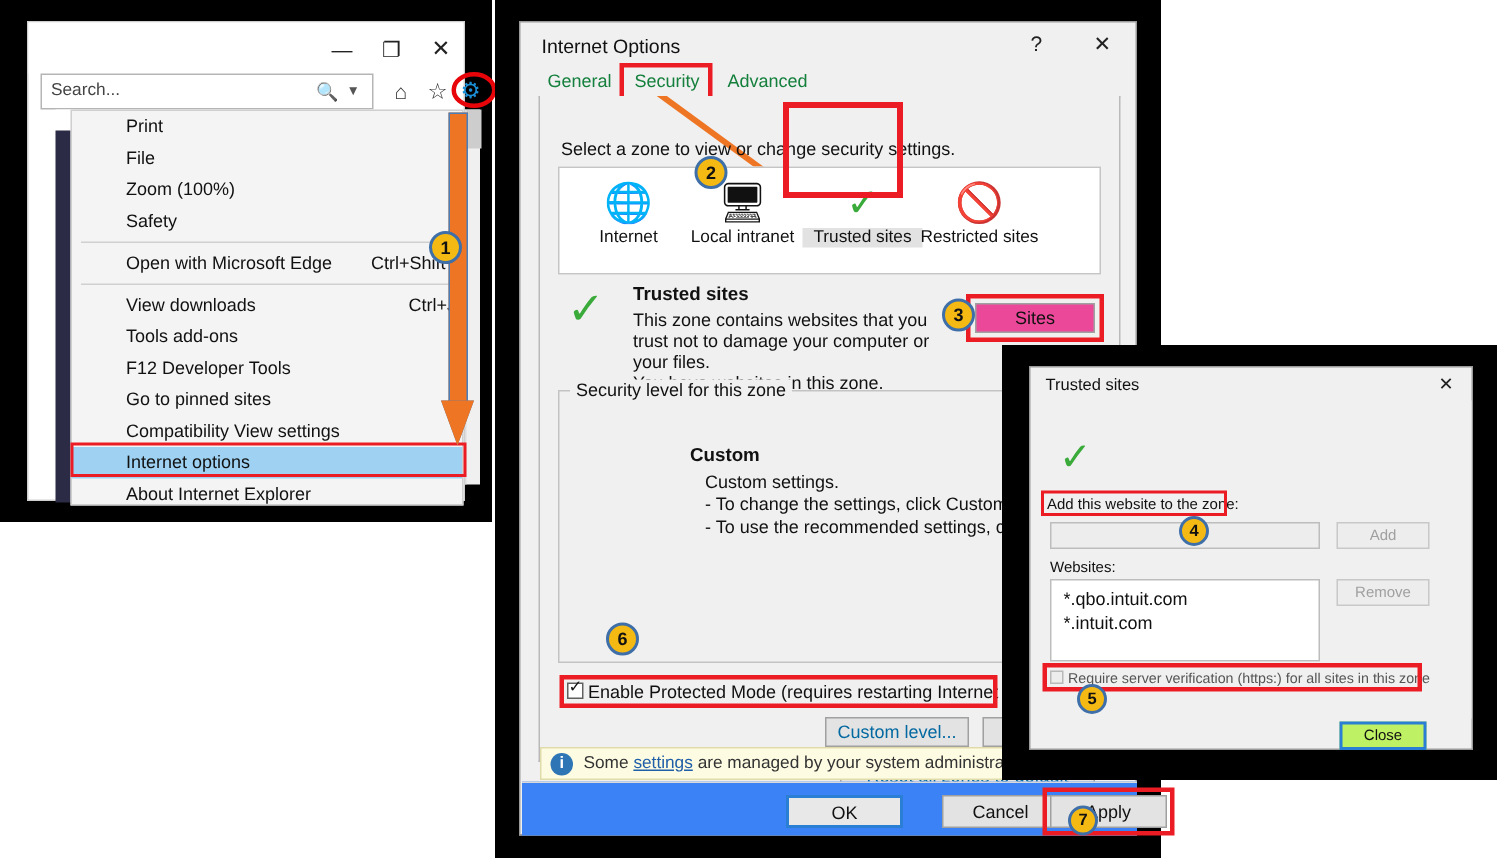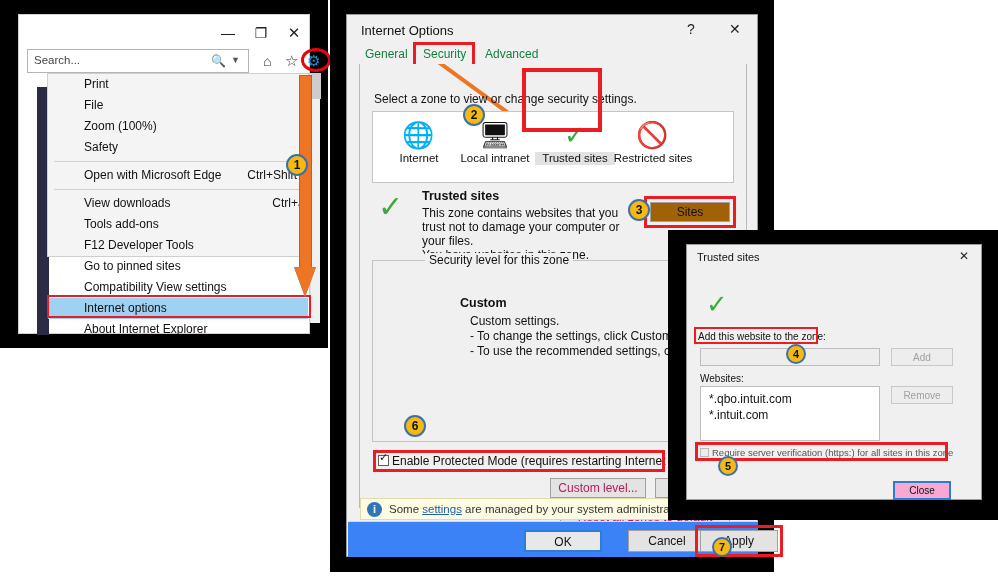--- a/index.html
+++ b/index.html
@@ -52,21 +52,21 @@
     position:absolute; left:288px; top:38px; font-size:15px; color:#1b8ed6;
     line-height:1;
   }
   #gear-highlight {
     position:absolute; left:282px; top:33px; width:30px; height:24px;
     border:3px solid #e8050a; border-radius:50%;
   }
 
   
   #ie-menu {
-    position:absolute; left:28px; top:58px; width:262px; height:184px;
+    position:absolute; left:28px; top:58px; width:262px; height:264px;
     background:#f4f4f4; border:1px solid #cfcfcf;
   }
   .menu-item {
     position:relative; height:21px; line-height:21px;
     padding-left:36px; font-size:12px; color:#111;
     white-space:nowrap;
   }
   .menu-item .short {
     position:absolute; right:4px; top:0; font-size:12px; color:#111;
   }
@@ -176,36 +176,36 @@
   }
   #io-desc-title {
     position:absolute; left:62px; top:125px; font-size:12.5px; font-weight:bold; color:#111;
   }
   #io-desc-body {
     position:absolute; left:62px; top:142px; width:220px;
     font-size:12px; color:#111; line-height:14px;
   }
   #io-sites-btn {
     position:absolute; left:290px; top:138px; width:80px; height:20px;
-    background:#a16207; border:1px solid #a0a0a0;
+    background:#ec4899; border:1px solid #a0a0a0;
     font-size:12px; color:#111; text-align:center; line-height:19px;
   }
   #io-sites-hl {
     position:absolute; left:284px; top:132px; width:92px; height:32px;
     border:3px solid #ec1c24;
   }
 
   
   #io-group {
     position:absolute; left:12px; top:196px; width:362px; height:182px;
     border:1px solid #c3c3c3;
   }
   #io-group-legend {
     position:absolute; left:20px; top:189px; background:#f0f0f0;
-    padding:0 4px; font-size:12px; color:#111;margin-left:45px;
+    padding:0 4px; font-size:12px; color:#111;
   }
   #io-level-title {
     position:absolute; left:100px; top:232px; font-size:12.5px; font-weight:bold; color:#111;
   }
   #io-level-body {
     position:absolute; left:110px; top:250px; width:300px;
     font-size:12px; color:#111; line-height:15px;
   }
   #io-protected {
     position:absolute; left:18px; top:390px; font-size:12px; color:#111;
@@ -217,21 +217,21 @@
   }
   #io-protected-cb::after {
     content:"✓"; position:absolute; left:0px; top:-5px; font-size:11px; color:#111;
   }
   #io-protected-hl {
     position:absolute; left:13px; top:386px; width:292px; height:22px;
     border:3px solid #ec1c24;
   }
   .io-btn {
     position:absolute; height:20px; background:#e3e3e3; border:1px solid #a0a0a0;
-    font-size:12px; color:#be185d; text-align:center; line-height:19px;
+    font-size:12px; color:#0369a1; text-align:center; line-height:19px;
   }
   #btn-custom  { left:190px; top:414px; width:96px; }
   #btn-default { left:295px; top:414px; width:96px; }
   #btn-reset   { left:200px; top:443px; width:170px; }
 
   #io-infobar {
     position:absolute; left:13px; top:483px; width:395px; height:22px;
     background:#fdfbe2; border:1px solid #e0dcaa;
   }
   #io-infoicon {
@@ -302,21 +302,21 @@
   }
   #ts-require-cb {
     display:inline-block; width:9px; height:9px; border:1px solid #b9b9b9;
     background:#ededed; vertical-align:-1px; margin-right:3px;
   }
   #ts-require-hl {
     position:absolute; left:7px; top:175px; width:253px; height:19px; border:3px solid #ec1c24;
   }
   #ts-closebtn {
     position:absolute; left:205px; top:214px; width:58px; height:19px;
-    background:#f9a8d4; border:2px solid #2a7fd4;
+    background:#bef264; border:2px solid #2a7fd4;
     font-size:10px; color:#111; text-align:center; line-height:16px;
   }
 
   
   .badge {
     position:absolute; width:22px; height:22px; border-radius:50%;
     background:#f5b914; border:2px solid #3e6fa8;
     color:#111; font-size:12px; font-weight:bold;
     text-align:center; line-height:19px; z-index:60;
     font-family:"Liberation Sans", sans-serif;

